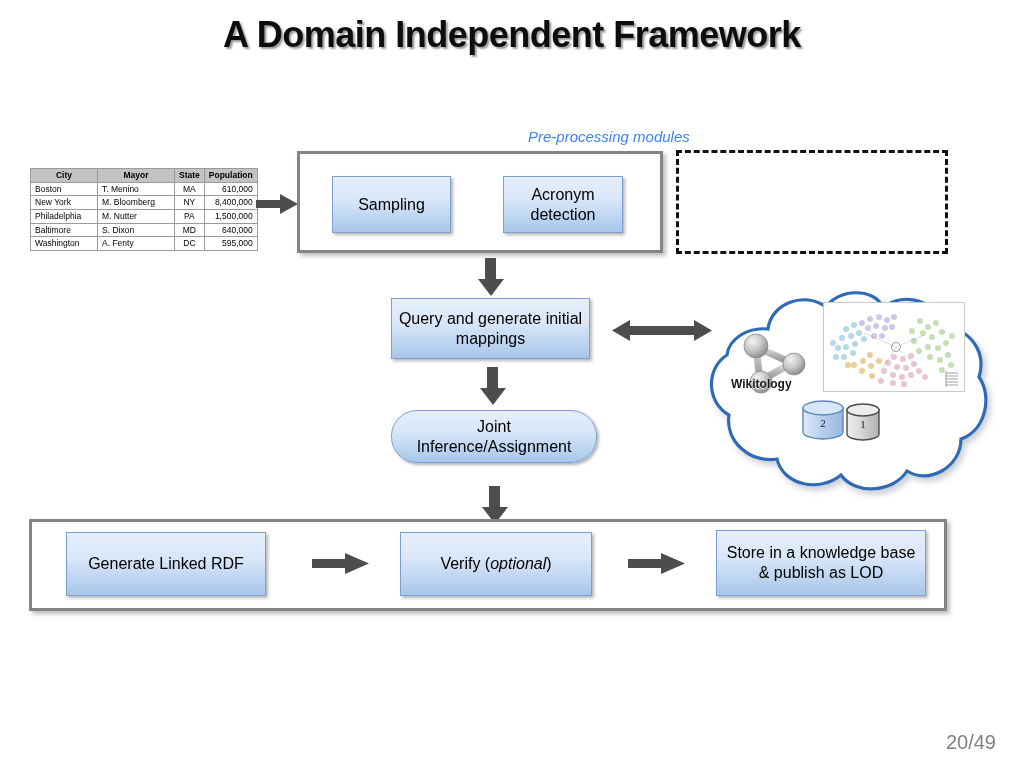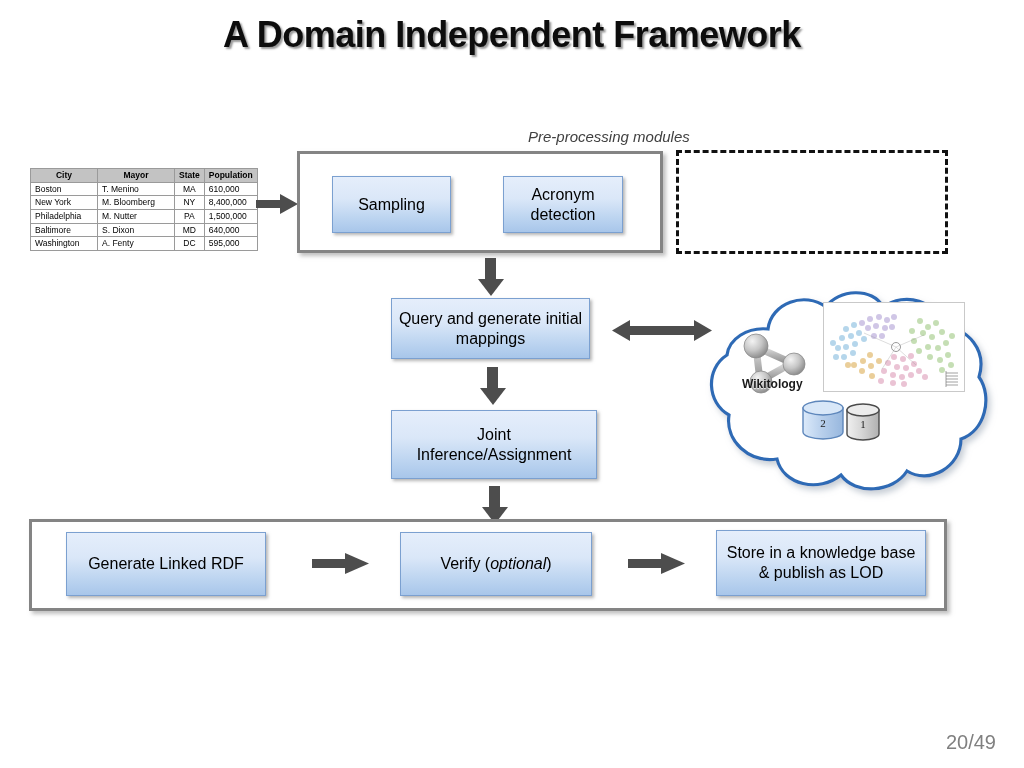--- a/index.html
+++ b/index.html
@@ -62,20 +62,21 @@
     padding: 1px 4px;
     line-height: 1.25;
     white-space: nowrap;
   }
   .src-table th {
     background: #c3c3c3;
     text-align: center;
     font-weight: bold;
   }
   .src-table td.num {
+    text-align: right;
   }
   .src-table td.ctr {
     text-align: center;
   }
   .src-table td.city { min-width: 58px; }
   .src-table td.mayor { min-width: 68px; }
 
   
   .bluebox {
     position: absolute;
@@ -106,21 +107,21 @@
     box-sizing: border-box;
     border: 3px dashed #111111;
     border-style: dashed;
     background: transparent;
   }
 
   .caption-italic {
     position: absolute;
     font-size: 15px;
     font-style: italic;
-    color: #404040;
+    color: #3b82f6;
     white-space: nowrap;
   }
 
   
   .arrow {
     position: absolute;
   }
 
   
   .cloud-wrap {
@@ -225,21 +226,21 @@
     <span>Query and generate initial mappings</span>
   </div>
 
   <svg class="arrow" style="left:478px; top:367px;" width="30" height="42">
     <g fill="#4d4d4d">
       <rect x="9" y="0" width="11" height="24"></rect>
       <polygon points="2,21 15,38 28,21"></polygon>
     </g>
   </svg>
 
-  <div class="bluebox" style="left:391px; top:410px; width:206px; height:69px;">
+  <div class="bluebox" style="left:391px; top:410px; width:206px; height:53px;border-radius:26px;">
     <span>Joint Inference/Assignment</span>
   </div>
 
   <svg class="arrow" style="left:610px; top:315px;" width="104" height="32">
     <g fill="#4d4d4d">
       <rect x="16" y="11" width="72" height="9"></rect>
       <polygon points="20,5 2,15.5 20,26"></polygon>
       <polygon points="84,5 102,15.5 84,26"></polygon>
     </g>
   </svg>
@@ -279,21 +280,21 @@
           <stop offset="100%" stop-color="#8f8f8f"></stop>
         </linearGradient>
       </defs>
       <line x1="23" y1="22" x2="59" y2="38" stroke="url(#bar)" stroke-width="7" stroke-linecap="round"></line>
       <line x1="23" y1="22" x2="27" y2="56" stroke="url(#bar)" stroke-width="7" stroke-linecap="round"></line>
       <line x1="27" y1="56" x2="59" y2="38" stroke="url(#bar)" stroke-width="7" stroke-linecap="round"></line>
       <circle cx="23" cy="21" r="12" fill="url(#sph)" stroke="#8a8a8a" stroke-width="0.8"></circle>
       <circle cx="61" cy="39" r="11" fill="url(#sph)" stroke="#8a8a8a" stroke-width="0.8"></circle>
       <circle cx="28" cy="57" r="11" fill="url(#sph)" stroke="#8a8a8a" stroke-width="0.8"></circle>
     </svg>
-    <div class="cloud-label" style="left:49px; top:96px;">Wikitology</div>
+    <div class="cloud-label" style="left:38px; top:96px;">Wikitology</div>
 
     
     <div class="net-panel" style="left:130px; top:21px; width:142px; height:90px;">
       <svg width="142" height="90" viewBox="0 0 142 90">
         <g>
 
           <g fill="#bcd9a8" opacity="0.85">
             <circle cx="96" cy="18" r="3"></circle>
               <circle cx="104" cy="24" r="3"></circle>
               <circle cx="112" cy="20" r="3"></circle>

